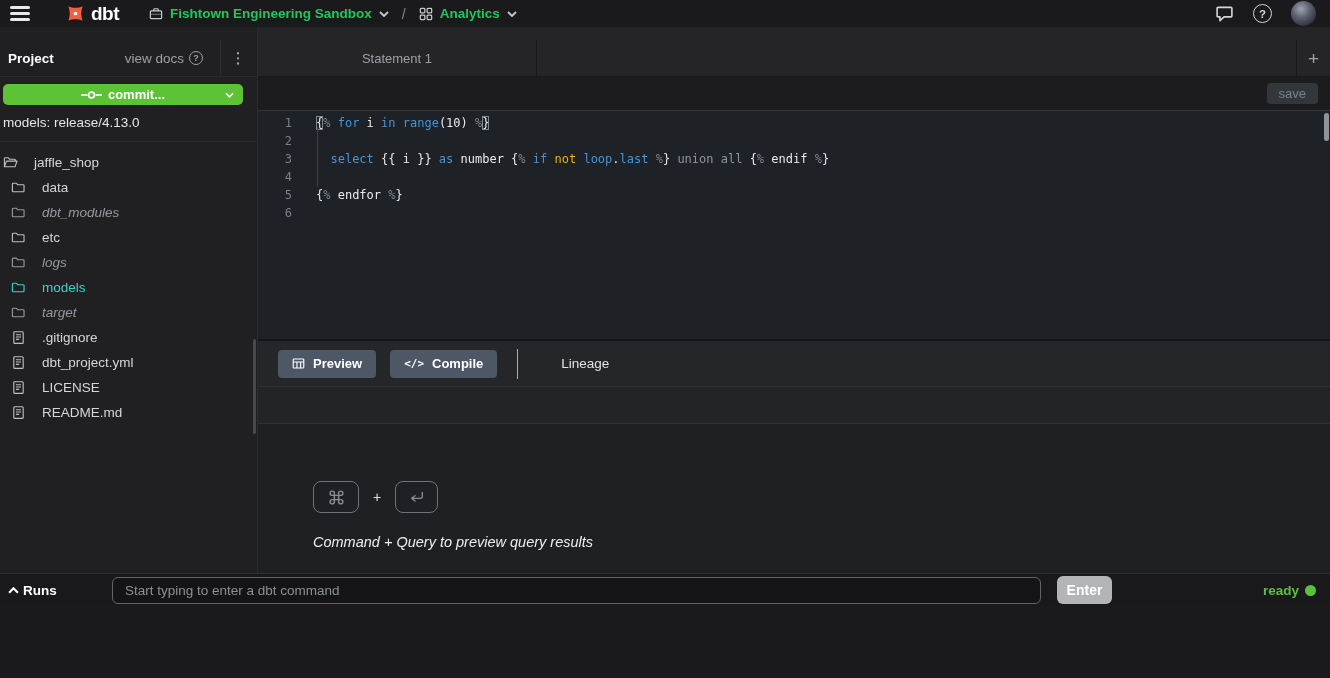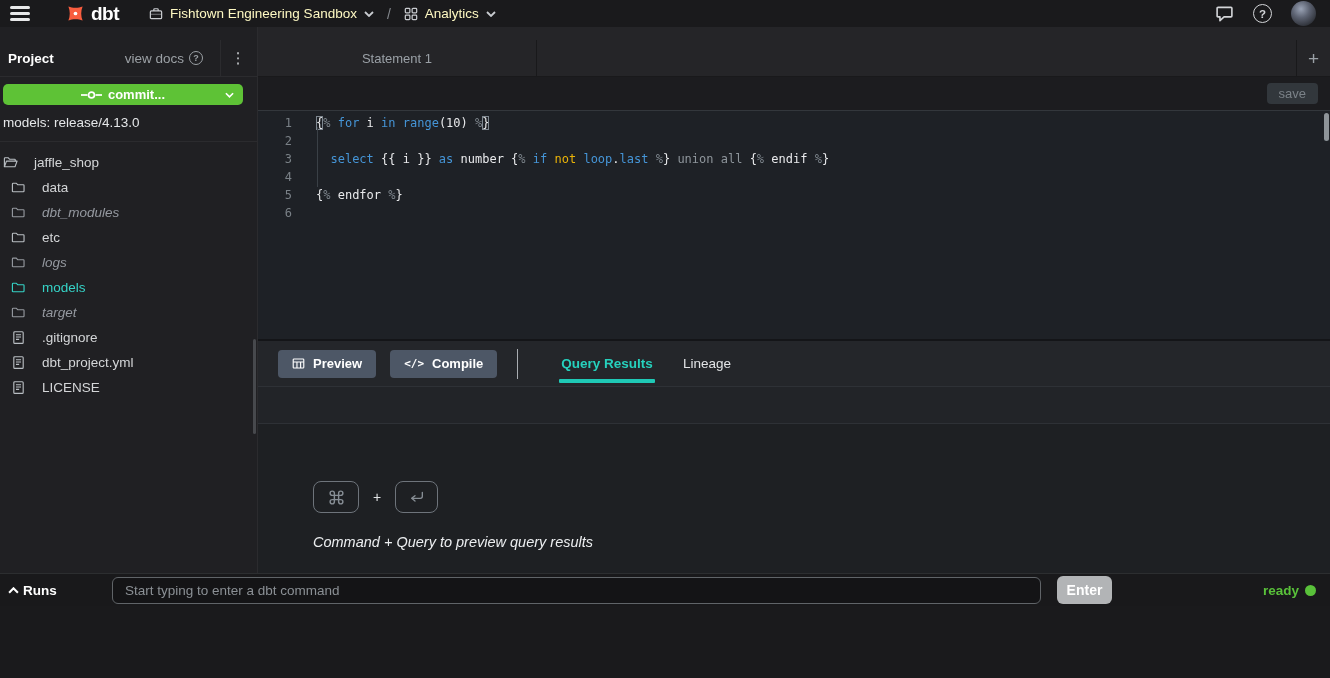--- a/index.html
+++ b/index.html
@@ -7,21 +7,21 @@
     font-family:"Liberation Sans", sans-serif; }
   .app { width:1330px; height:606px; display:flex; flex-direction:column; }
 
   
   .topbar { height:27px; flex:none; background:#1a1a1c; display:flex; align-items:center;
     padding:0 14px 0 8px; }
   .hamburger { display:flex; flex-direction:column; gap:3.5px; background:none; border:none; cursor:pointer; padding:3px 2px; }
   .hamburger span { width:20px; height:2.4px; background:#e8e9ea; border-radius:1.5px; }
   .logo { display:flex; align-items:center; gap:5px; margin-left:33px; }
   .logo-text { font-size:19px; font-weight:800; color:#fff; letter-spacing:-0.5px; line-height:1; }
-  .switcher { display:flex; align-items:center; gap:7px; color:#fef9c3; font-weight:400;
+  .switcher { display:flex; align-items:center; gap:7px; color:#22c55e; font-weight:700;
     font-size:13.5px; cursor:pointer; background:none; border:none; }
   .sw-account { margin-left:30px; }
   .sw-project { margin-left:13px; }
   .sep { color:#84888d; margin-left:13px; font-size:14px; }
   .tb-right { margin-left:auto; display:flex; align-items:center; gap:19px; }
   .icon-btn { background:none; border:none; cursor:pointer; display:flex; align-items:center; }
   .help-circle { width:19px; height:19px; border:1.8px solid #d3d5d8; border-radius:50%;
     color:#d3d5d8; font-size:11.5px; font-weight:700; display:flex; align-items:center; justify-content:center; }
   .help-circle::after { content:"?"; }
   .avatar { width:25px; height:25px; border-radius:50%;
@@ -308,20 +308,29 @@
           </div>
           <div class="tree-row normal">
             <span class="tree-icon">
               <svg viewBox="0 0 16 16" fill="none" stroke="currentColor">
                 <rect x="3" y="1.8" width="10" height="12.4" rx="1" stroke-width="1.2"></rect>
                 <path d="M5.3 5 h5.4 M5.3 7.5 h5.4 M5.3 10 h3.4" stroke-width="1.1"></path>
               </svg>
             </span>
             <span class="tree-label">LICENSE</span>
           </div>
+          <div class="tree-row normal">
+            <span class="tree-icon">
+              <svg viewBox="0 0 16 16" fill="none" stroke="currentColor">
+                <rect x="3" y="1.8" width="10" height="12.4" rx="1" stroke-width="1.2"></rect>
+                <path d="M5.3 5 h5.4 M5.3 7.5 h5.4 M5.3 10 h3.4" stroke-width="1.1"></path>
+              </svg>
+            </span>
+            <span class="tree-label">README.md</span>
+          </div>
         </div>
       <div class="sb-scroll"></div>
     </aside>
 
     <main class="main">
       <div class="tabbar">
         <div class="tab">
           <span>Statement 1</span>
         </div>
         <button class="newtab"></button>
@@ -370,21 +379,20 @@
               </svg>
             </span>
             <span>Preview</span>
           </button>
           <button class="pv-btn">
             <span class="code-glyph">&lt;/&gt;</span>
             <span>Compile</span>
           </button>
           <div class="vdiv"></div>
           <div class="ptabs" id="panel-tabs">
-              <div class="ptab active">Query Results</div>
               <div class="ptab">Lineage</div>
             </div>
         </div>
         <div class="panel-subrow"></div>
         <div class="results">
           <div class="empty">
             <div class="keys">
               <span class="kbd">
                 <svg width="17" height="17" viewBox="0 0 24 24" fill="none" stroke="#878e95" stroke-width="2">
                   <path d="M18 3a3 3 0 0 0-3 3v12a3 3 0 0 0 3 3 3 3 0 0 0 3-3 3 3 0 0 0-3-3H6a3 3 0 0 0-3 3 3 3 0 0 0 3 3 3 3 0 0 0 3-3V6a3 3 0 0 0-3-3 3 3 0 0 0-3 3 3 3 0 0 0 3 3h12a3 3 0 0 0 3-3 3 3 0 0 0-3-3z"></path>

